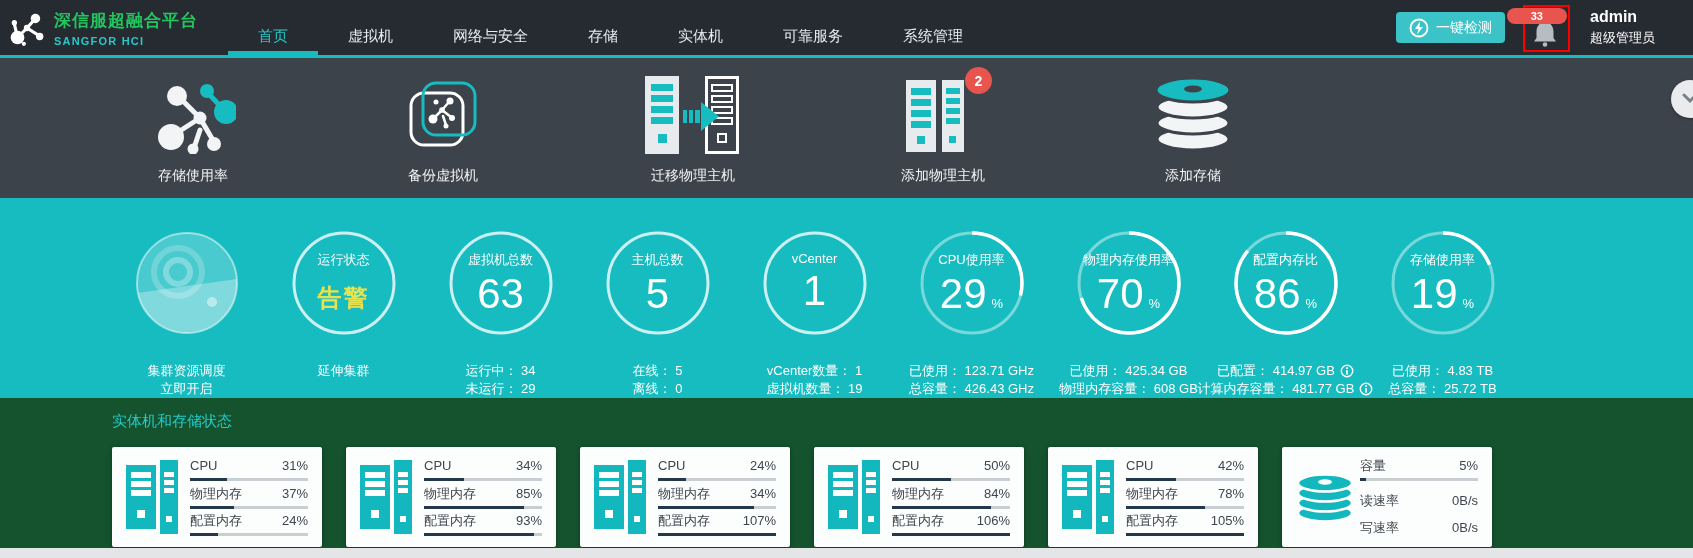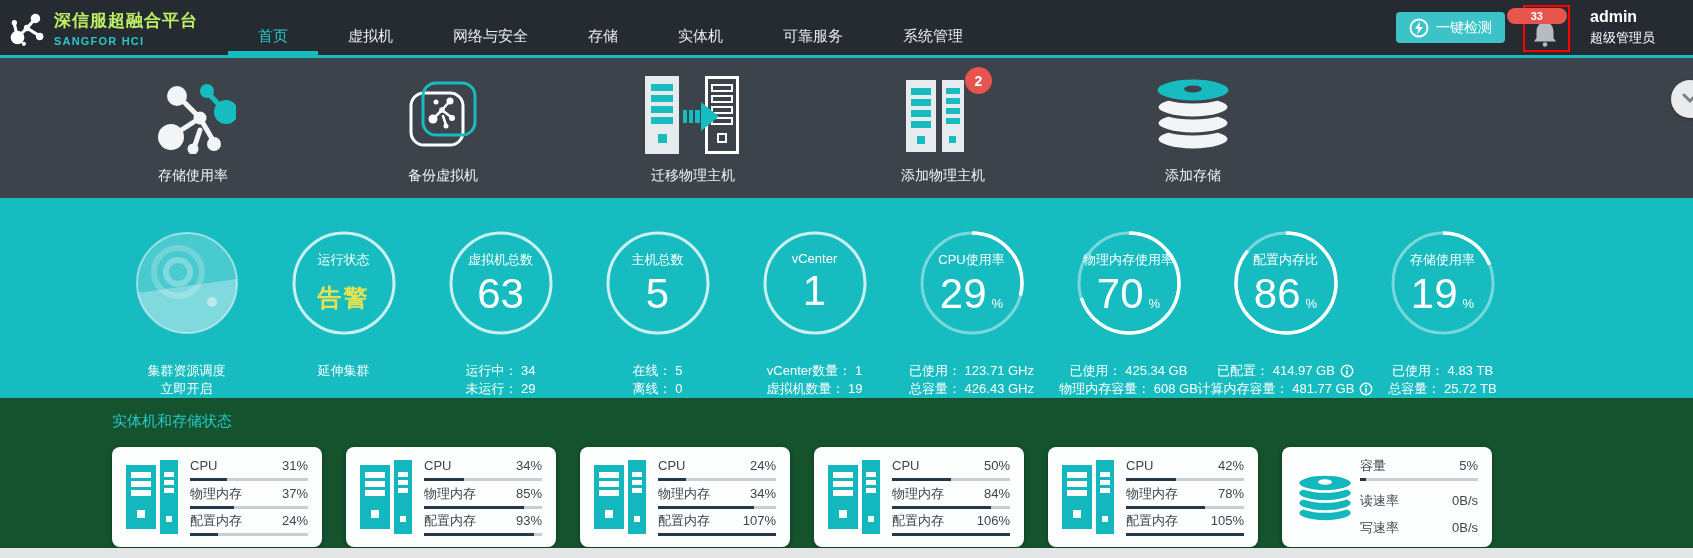--- a/index.html
+++ b/index.html
@@ -5,21 +5,21 @@
   * { margin:0; padding:0; box-sizing:border-box; }
   html,body { width:1693px; height:558px; }
   body {
     font-family:"Liberation Sans","DejaVu Sans",sans-serif;
     background:#454c55; overflow:hidden; position:relative;
   }
   
   .header { height:58px; background:#262a31; border-bottom:3px solid #17bcc0; display:flex; align-items:center; position:relative; }
   .brand { display:flex; align-items:center; padding-left:8px; width:228px; cursor:pointer; }
   .brand-text { margin-left:8px; }
-  .brand-title { color:#bef264; font-size:17px; font-weight:700; letter-spacing:1px; }
+  .brand-title { color:#22c55e; font-size:17px; font-weight:700; letter-spacing:1px; }
   .brand-sub { color:#27c8c8; font-size:11px; letter-spacing:1.2px; margin-top:3px; font-weight:700; }
   .nav { display:flex; height:55px; }
   .nav-item { color:#e8eaec; font-size:15px; padding:8px 30px; line-height:55px; position:relative; cursor:pointer; white-space:nowrap; }
   .nav-item.active { color:#27c8c8; }
   .nav-item.active::after { content:""; position:absolute; left:0; right:0; bottom:0; height:4px; background:#17bcc0; }
   .header-right { position:absolute; right:38px; top:0; height:55px; display:flex; align-items:center; }
   .check-btn { background:#3cc3c8; color:#fff; font-size:14px; height:31px; padding:0 13px; border-radius:4px; display:flex; align-items:center; gap:7px; cursor:pointer; border:none; }
   .bell-box { position:relative; width:47px; height:47px; border:2px solid #ff0000; margin:2px 12px 0 18px; cursor:pointer; }
   .bell-svg { position:absolute; left:8px; bottom:3px; }
   .bell-badge { position:absolute; top:1px; right:1px; background:#e8544e; color:#fff; font-size:11px; font-weight:700; border-radius:9px; padding:2px 24px; line-height:12px; }
@@ -46,21 +46,21 @@
   .stat-value-row { display:flex; align-items:baseline; margin-top:1px; }
   .stat-value { font-size:42px; font-weight:300; line-height:1.15; }
   .stat-value.warn { color:#e6e352; font-size:24px; font-weight:700; margin-top:14px; letter-spacing:2px; }
   .stat-unit { font-size:13px; margin-left:5px; }
   .stat-sub { color:#fff; font-size:13px; height:20px; display:flex; align-items:center; gap:5px; white-space:nowrap; }
   .stat-sub.first { margin-top:26px; }
   
   .section { height:150px; background:#14532d; padding:14px 16px 0 112px; }
   .section-title { color:#27c8c8; font-size:15px; margin-bottom:16px; }
   .cards { display:flex; gap:24px; }
-  .card { width:210px; height:100px; background:#fcfdfd; border-radius:8px; display:flex; padding:11px 14px 11px 14px; box-shadow:0 1px 4px rgba(0,0,0,.35); cursor:pointer; }
+  .card { width:210px; height:100px; background:#fcfdfd; border-radius:2px; display:flex; padding:11px 14px 11px 14px; box-shadow:0 1px 4px rgba(0,0,0,.35); cursor:pointer; }
   .card-icon { width:60px; display:flex; align-items:center; }
   .card-rows { flex:1; display:flex; flex-direction:column; justify-content:space-between; padding-left:4px; }
   .card-row-top { display:flex; justify-content:space-between; font-size:13px; color:#3f464e; line-height:16px; }
   .bar { height:3px; background:#c9ced3; margin-top:4px; }
   .bar-fill { height:100%; background:#24384c; width:0; }
   .bottom-strip { position:absolute; left:0; right:0; bottom:0; height:10px; background:#e3e5e7; }
 </style>
 </head>
 <body>
 

